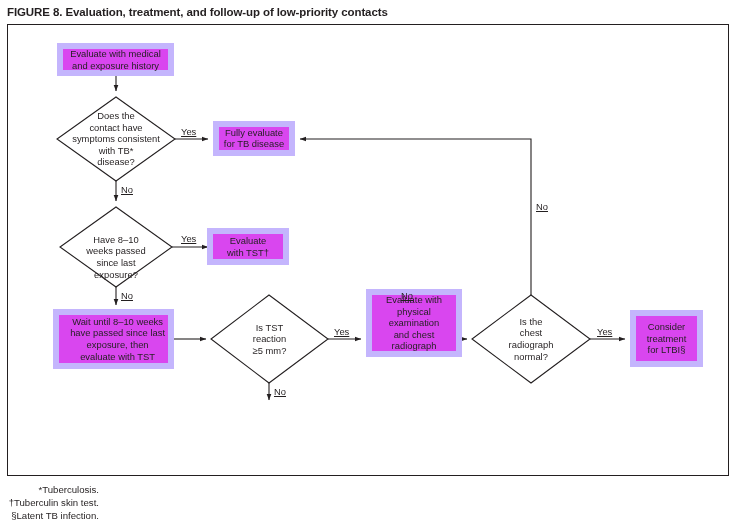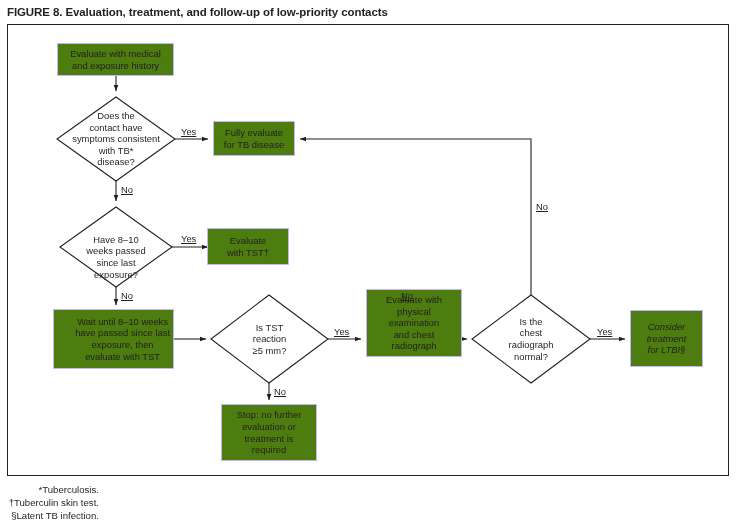--- a/index.html
+++ b/index.html
@@ -54,22 +54,22 @@
     box-sizing: border-box;
     display: flex;
     align-items: center;
     justify-content: center;
     text-align: center;
     font-size: 9.4px;
     line-height: 11.6px;
     color: #231f20;
   }
   .node.box {
-    border: 1px solid #c4b5fd;
-    background: #4d7c0f;
+    border: 6px solid #c4b5fd;
+    background: #d946ef;
   }
   .node.diamond {
     background: transparent;
     border: none;
     align-items: center;
   }
   .node .txt {
     padding: 0 3px;
     white-space: pre-line;
   }
@@ -153,21 +153,21 @@
   </div>
 
   <div class="node diamond" style="left:57px; top:97px; width:118px; height:84px;">
     <span class="txt">Does the
 contact have
 symptoms consistent
 with TB* 
 disease?</span>
   </div>
 
-  <div class="node box" style="left:213px; top:121px; width:82px; height:35px;">
+  <div class="node box" style="left:213px; top:121px; width:82px; height:35px;align-items:flex-end;">
     <span class="txt">Fully evaluate
 for TB disease</span>
   </div>
 
   <div class="node diamond" style="left:60px; top:217px; width:112px; height:80px;">
     <span class="txt">Have 8–10
 weeks passed
 since last
 exposure?</span>
   </div>
@@ -198,32 +198,26 @@
 radiograph</span>
   </div>
 
   <div class="node diamond" style="left:472px; top:295px; width:118px; height:88px;">
     <span class="txt">Is the
 chest
 radiograph
 normal?</span>
   </div>
 
-  <div class="node box" style="left:630px; top:310px; width:73px; height:57px;font-style:italic;">
+  <div class="node box" style="left:630px; top:310px; width:73px; height:57px;">
     <span class="txt">Consider
 treatment
 for LTBI§</span>
   </div>
 
-  <div class="node box" style="left:221px; top:404px; width:96px; height:57px;">
-    <span class="txt">Stop: no further
-evaluation or
-treatment is
-required</span>
-  </div>
 
   <div class="edge-label" style="left:181px; top:127px;">Yes</div>
   <div class="edge-label" style="left:121px; top:185px;">No</div>
 
   <div class="edge-label" style="left:181px; top:234px;">Yes</div>
   <div class="edge-label" style="left:121px; top:291px;">No</div>
 
   <div class="edge-label" style="left:334px; top:327px;">Yes</div>
   <div class="edge-label" style="left:274px; top:387px;">No</div>
 

